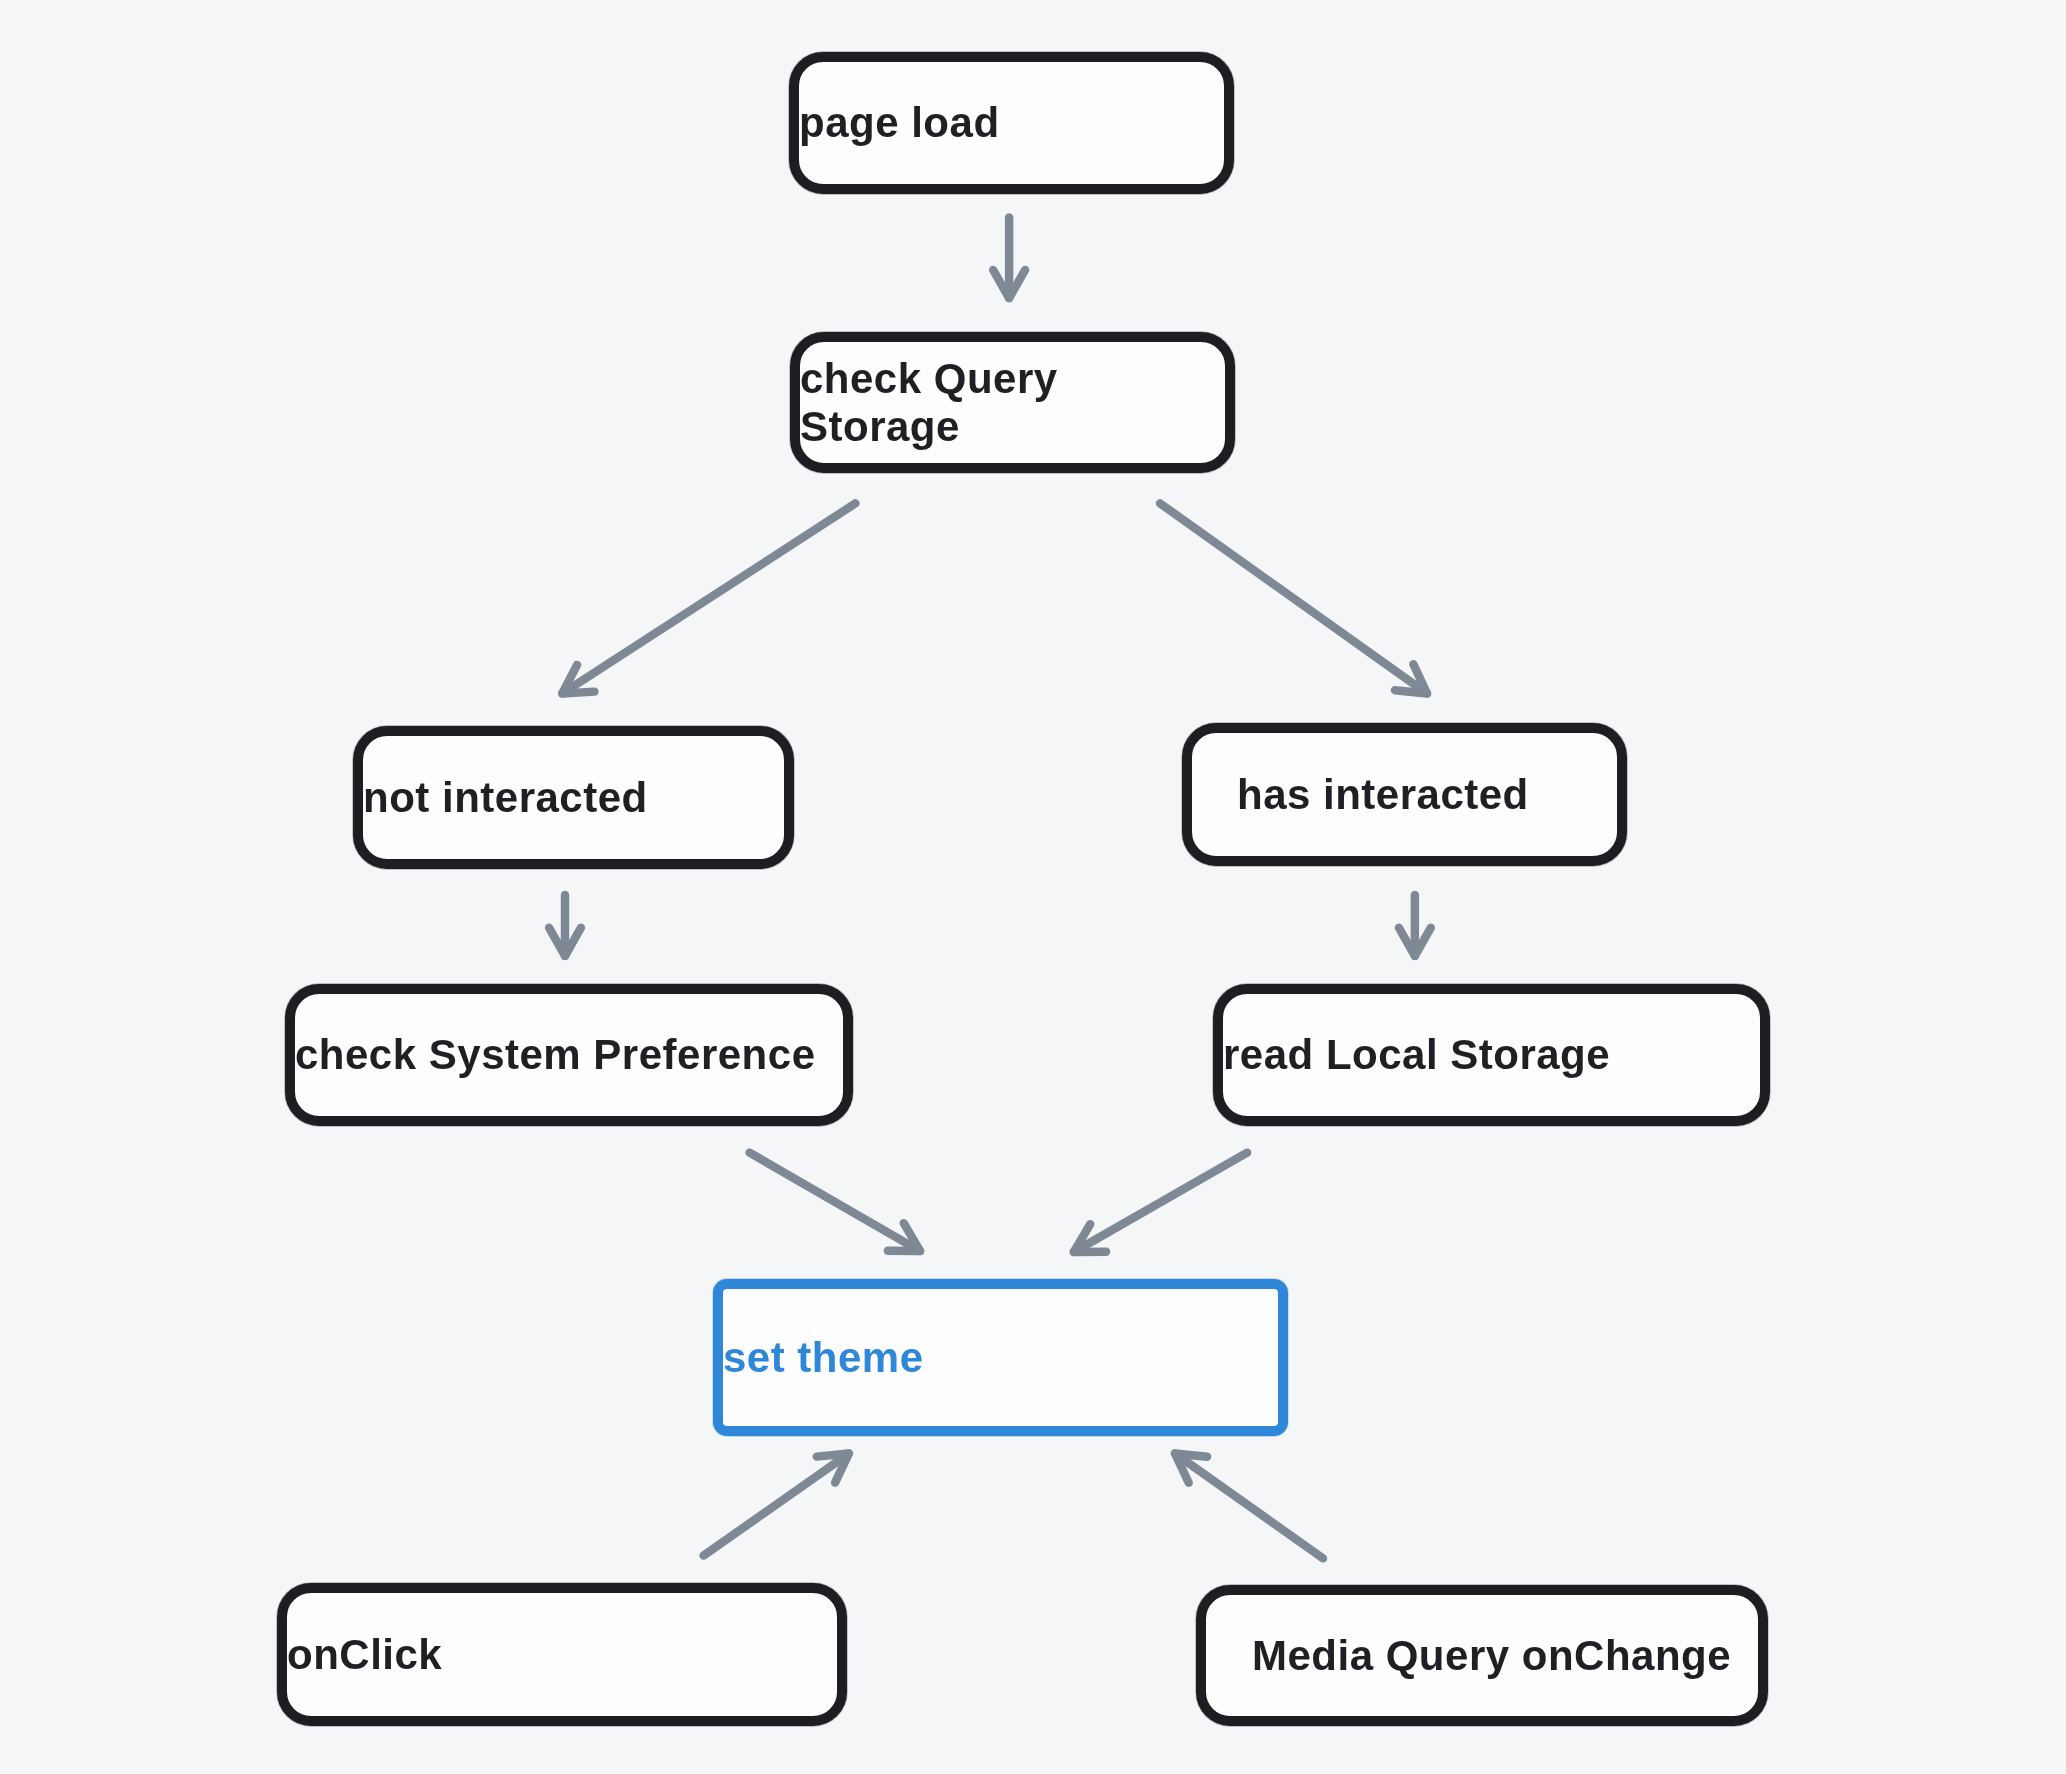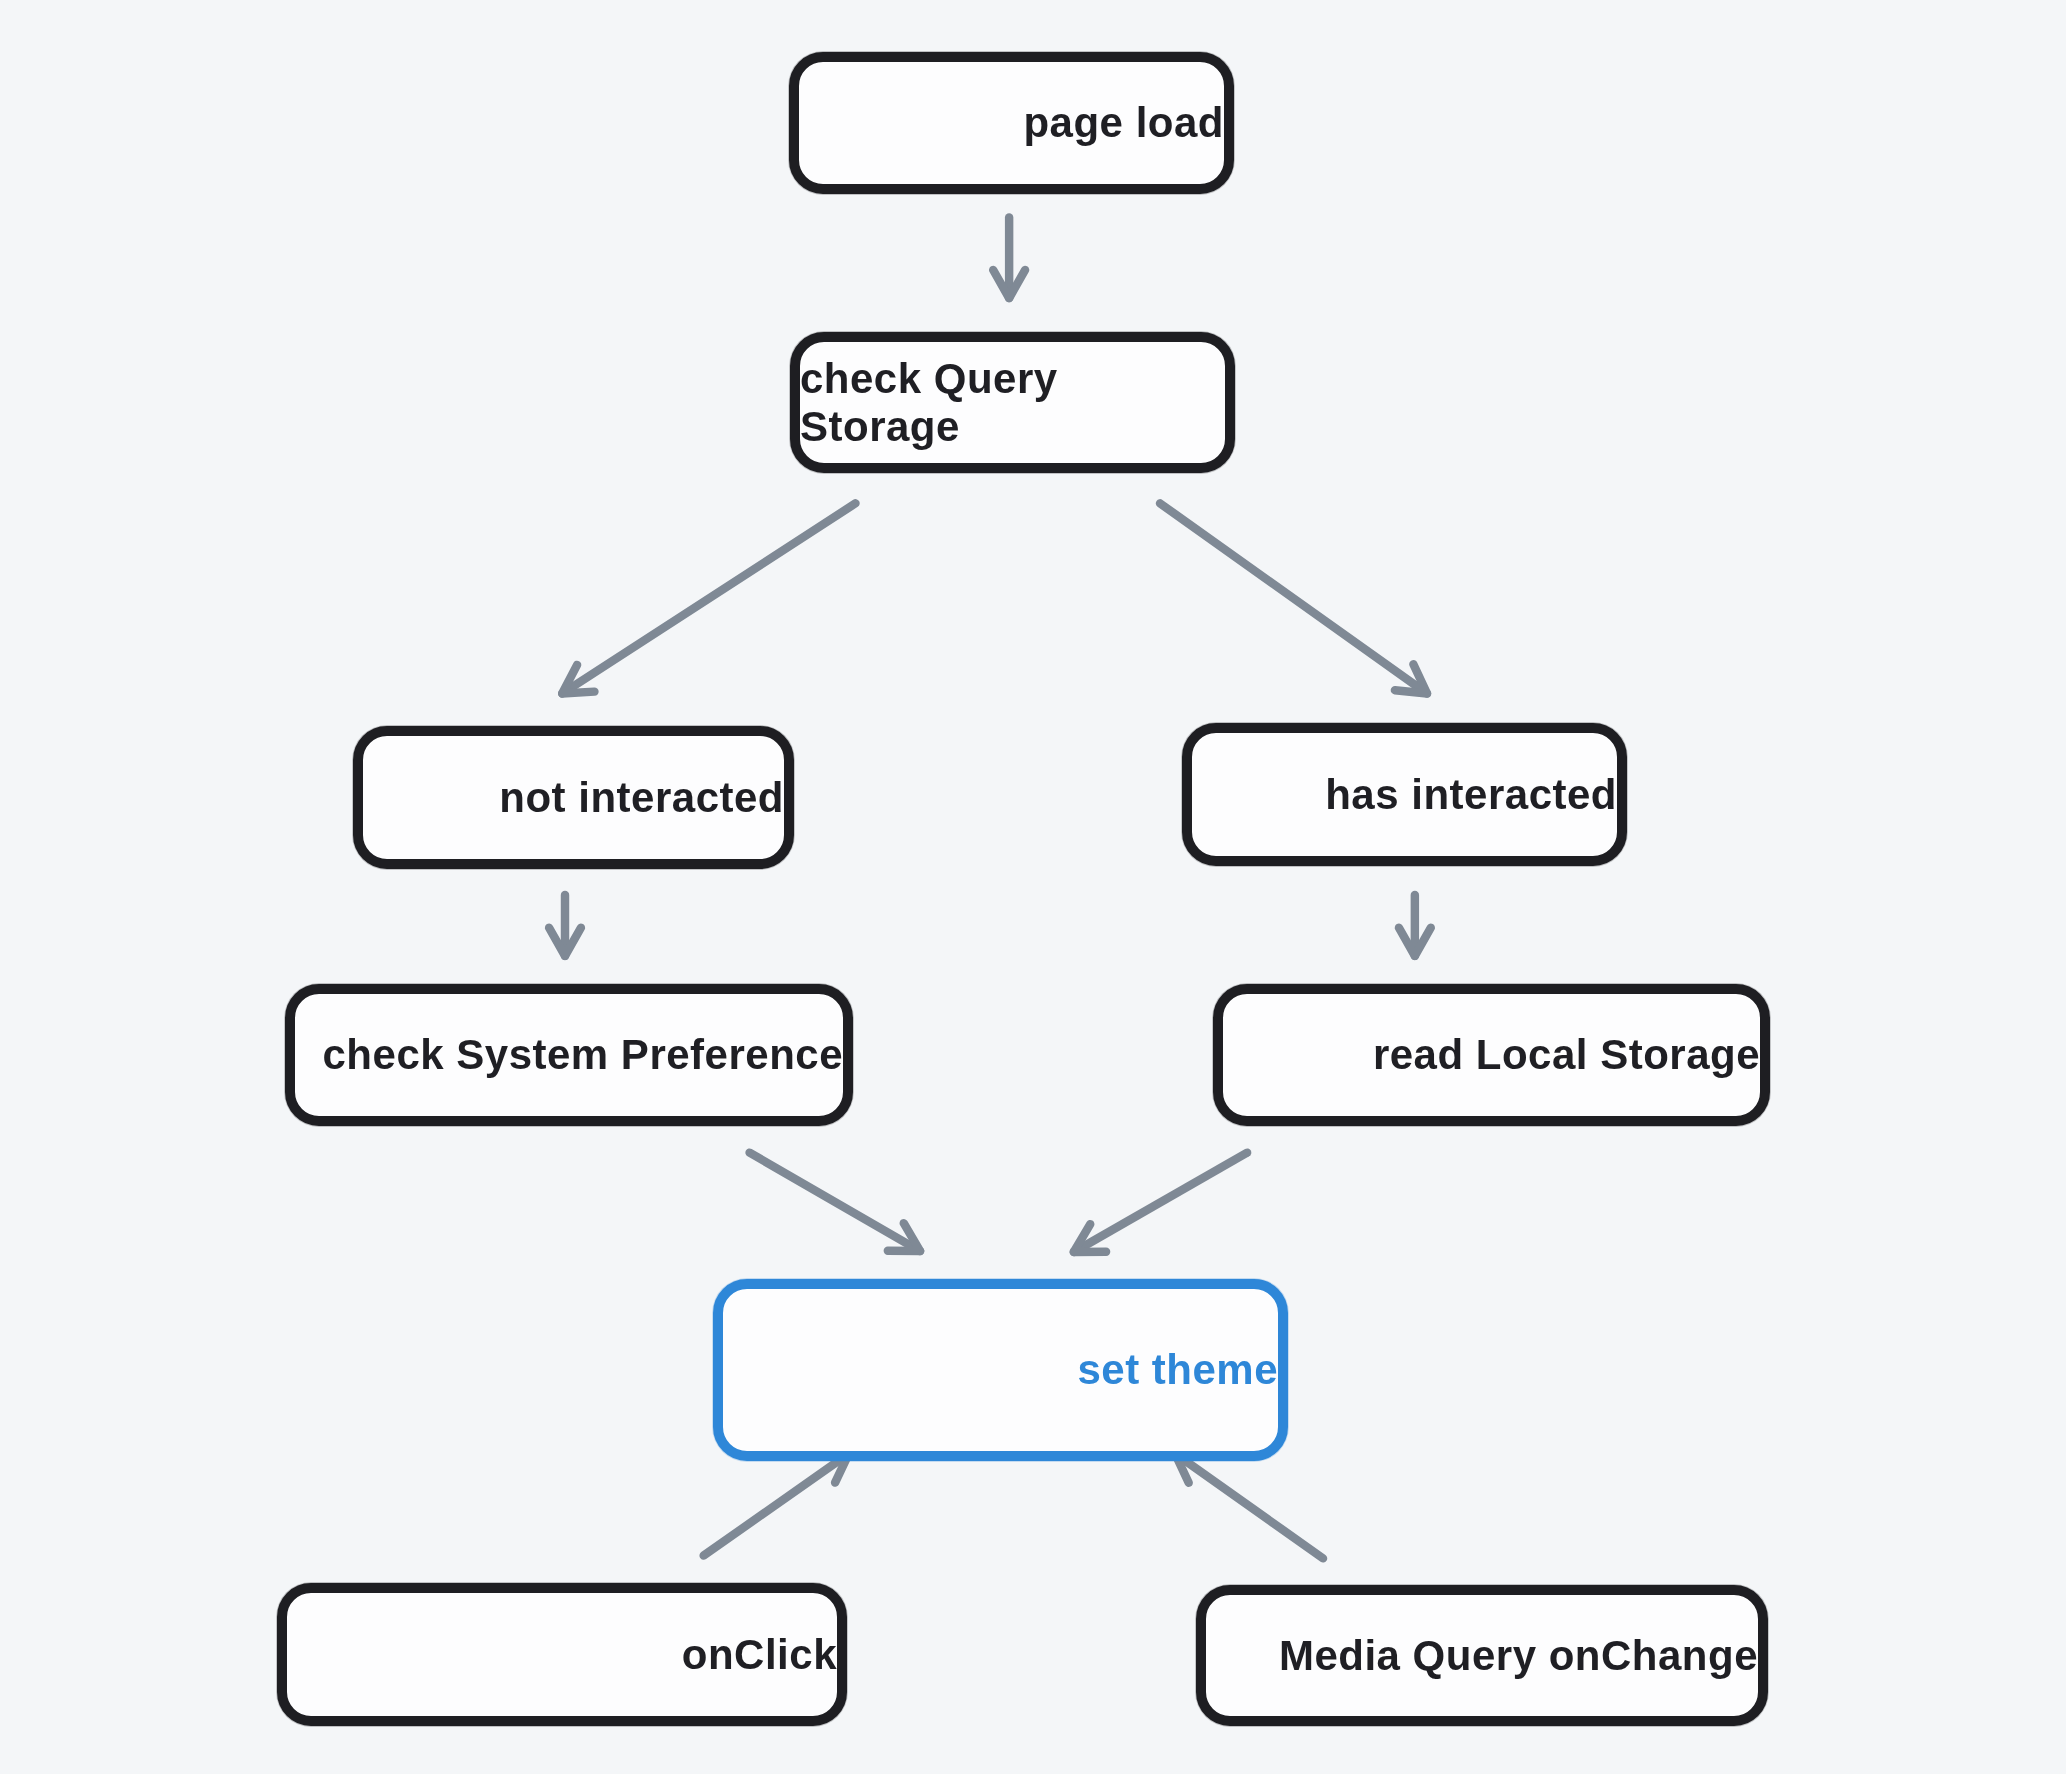--- a/index.html
+++ b/index.html
@@ -13,40 +13,40 @@
   }
   .arrows { position: absolute; left: 0; top: 0; }
   .node {
     position: absolute;
     box-sizing: border-box;
     border: 10.3px solid #1e1e22;
     border-radius: 34px;
     background: #fdfdfe;
     display: flex;
     align-items: center;
-    justify-content: flex-end;
+    justify-content: flex-start;
     font-size: 42px;
     font-weight: 700;
     color: #1f1f24;
     letter-spacing: 0.5px;
     box-shadow: 0 0 0 0.9px rgba(30,30,34,0.25);
   }
   .node.accent {
     border-color: #2e87d8;
     color: #2e87d8;
     box-shadow: 0 0 0 0.9px rgba(46,135,216,0.25);
   }
   
   .n-page-load              { left: 789px;  top: 52px;   width: 445px; height: 142px; }
   .n-check-local-storage    { left: 790px;  top: 332px;  width: 445px; height: 141px; }
   .n-not-interacted         { left: 353px;  top: 726px;  width: 441px; height: 143px; }
   .n-has-interacted         { left: 1182px; top: 723px;  width: 445px; height: 143px; padding-left: 45px; }
   .n-read-system-preference { left: 285px;  top: 984px; width: 568px; height: 142px; }
   .n-read-local-storage     { left: 1213px; top: 984px; width: 557px; height: 142px; }
-  .n-set-theme              { left: 713px;  top: 1279px; width: 575px; height: 182px; }
+  .n-set-theme              { left: 713px;  top: 1279px; width: 575px; height: 157px; border-radius: 14px; }
   .n-onclick                { left: 277px;  top: 1583px; width: 570px; height: 143px; }
   .n-media-query-onchange   { left: 1196px; top: 1585px; width: 572px; height: 141px; padding-left: 46px; }
   .node-label { pointer-events: none; }
 </style>
 </head>
 <body>
 
 <div class="stage">
 
   <svg class="arrows" width="2067" height="1775" viewBox="0 0 2206 1894">

